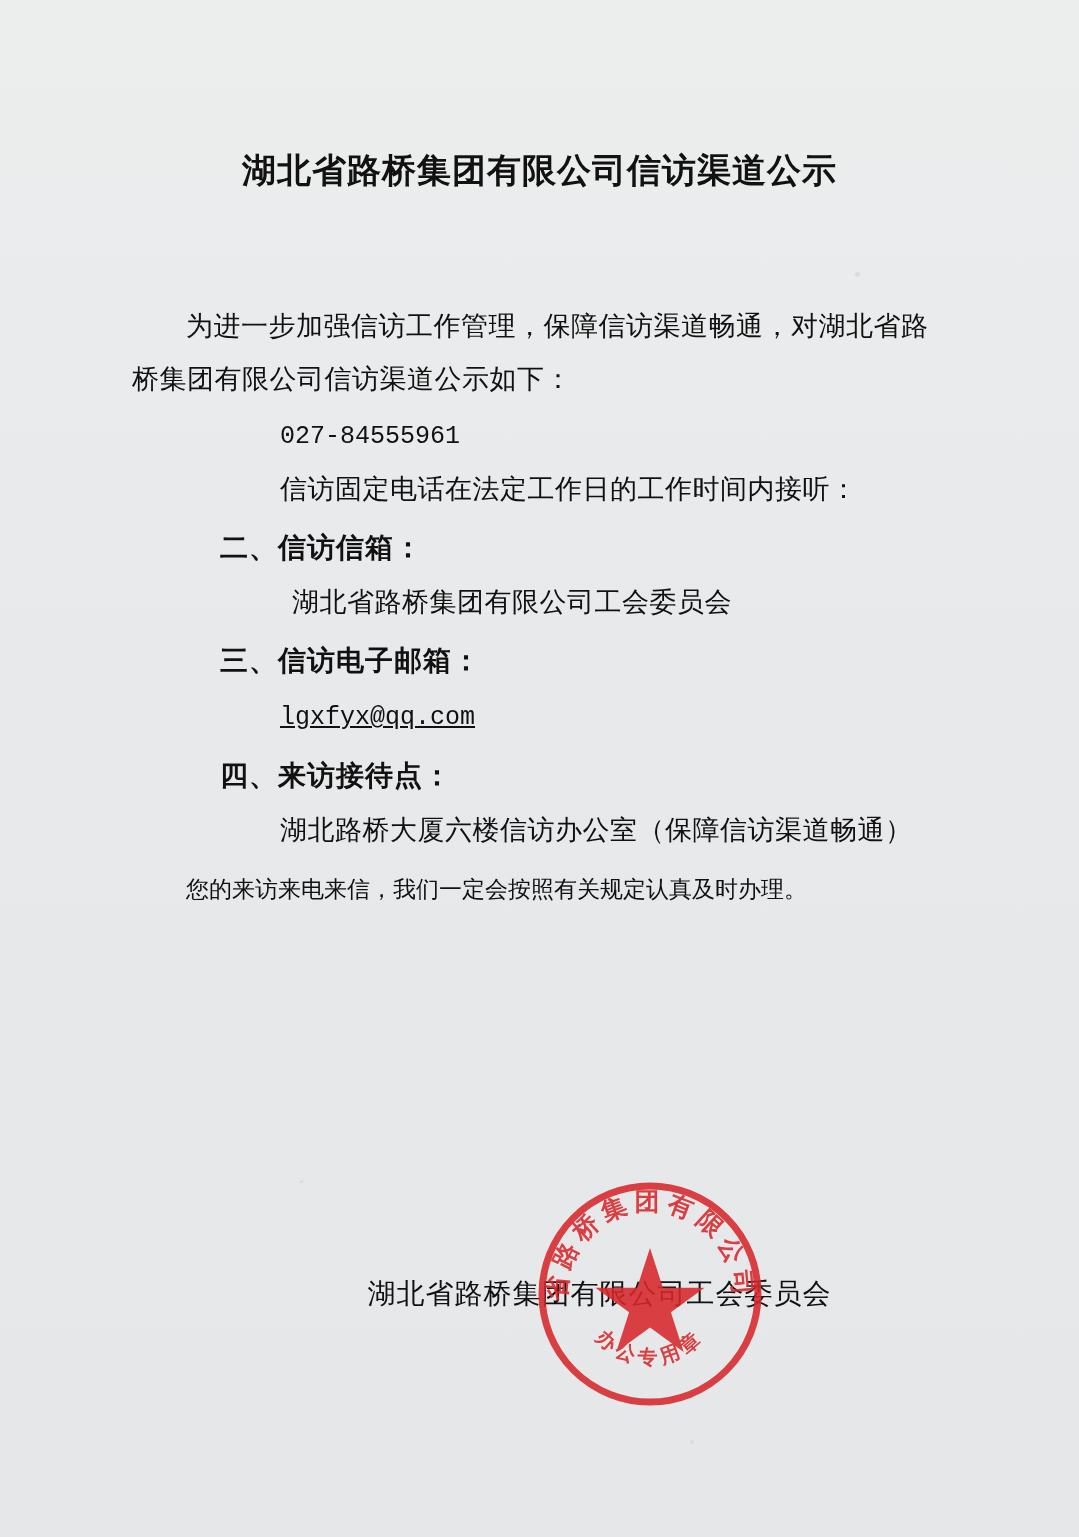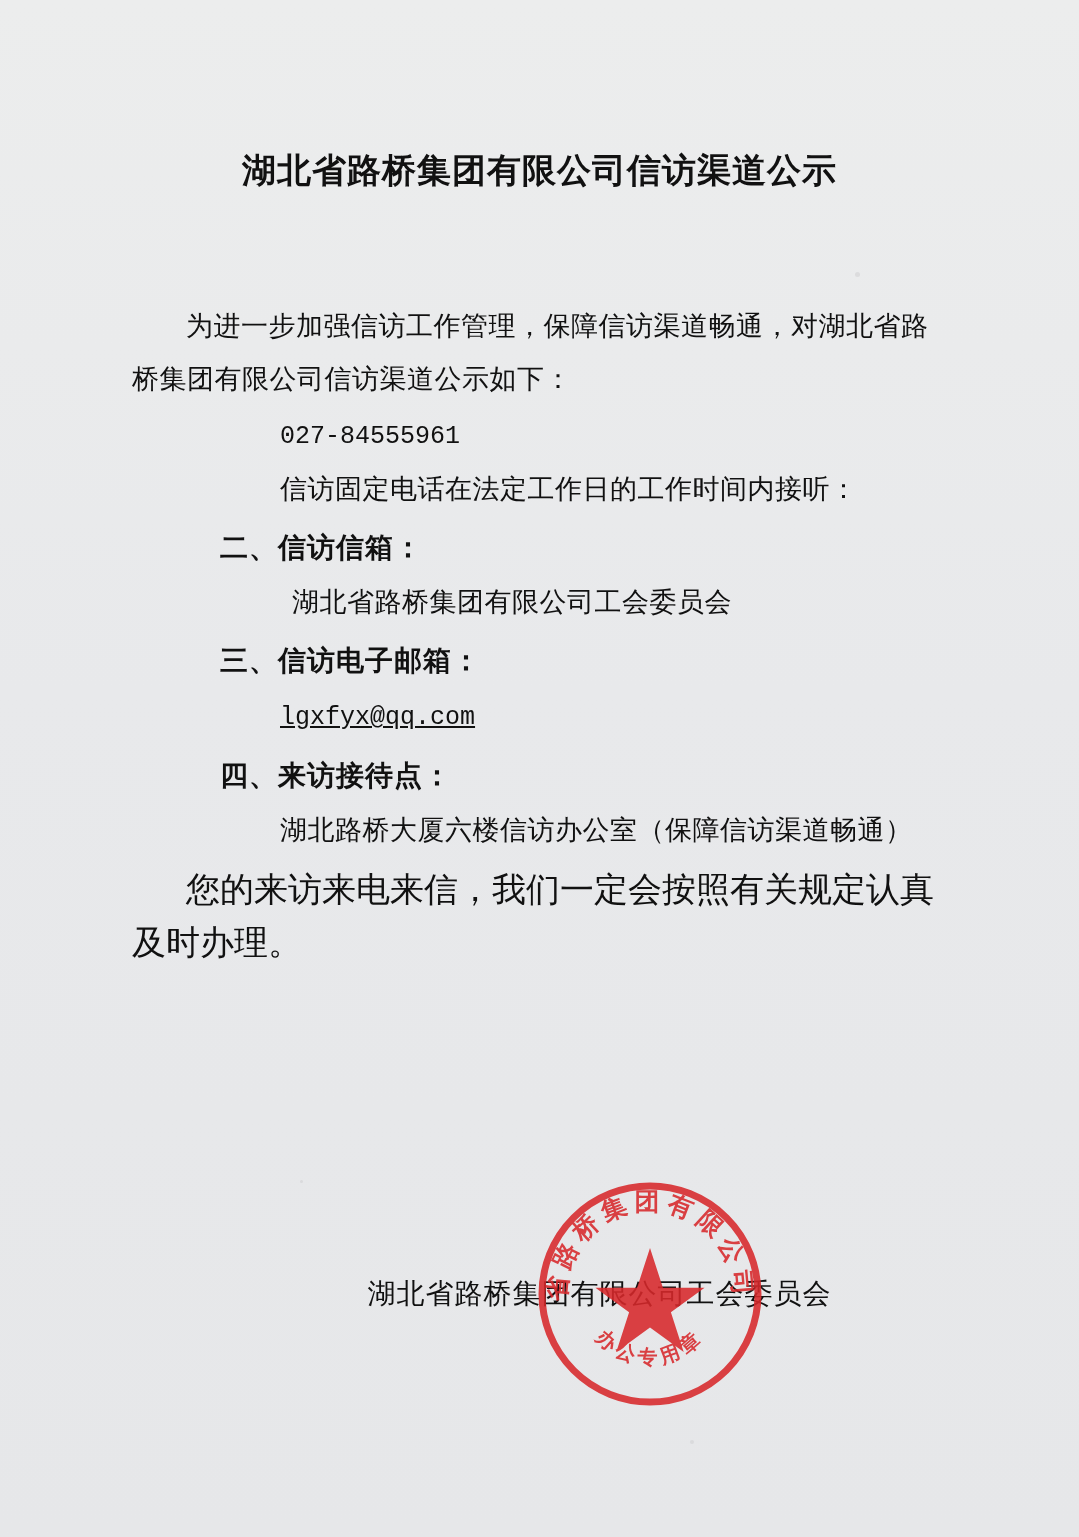--- a/index.html
+++ b/index.html
@@ -74,21 +74,21 @@
     text-indent: 148px;
   }
   .email {
     font-family: "Liberation Mono", "DejaVu Sans Mono", monospace;
     font-size: 25px;
     text-decoration: underline;
     color: #111;
     text-align: right;
   }
   .closing {
-    font-size: 34px;
+    font-size: 23px;
     line-height: 53px;
     text-indent: 54px;
     margin: 6px 0 0 0;
   }
   .signature {
     position: absolute;
     top: 1275px;
     left: 0;
     width: 100%;
     text-align: center;

